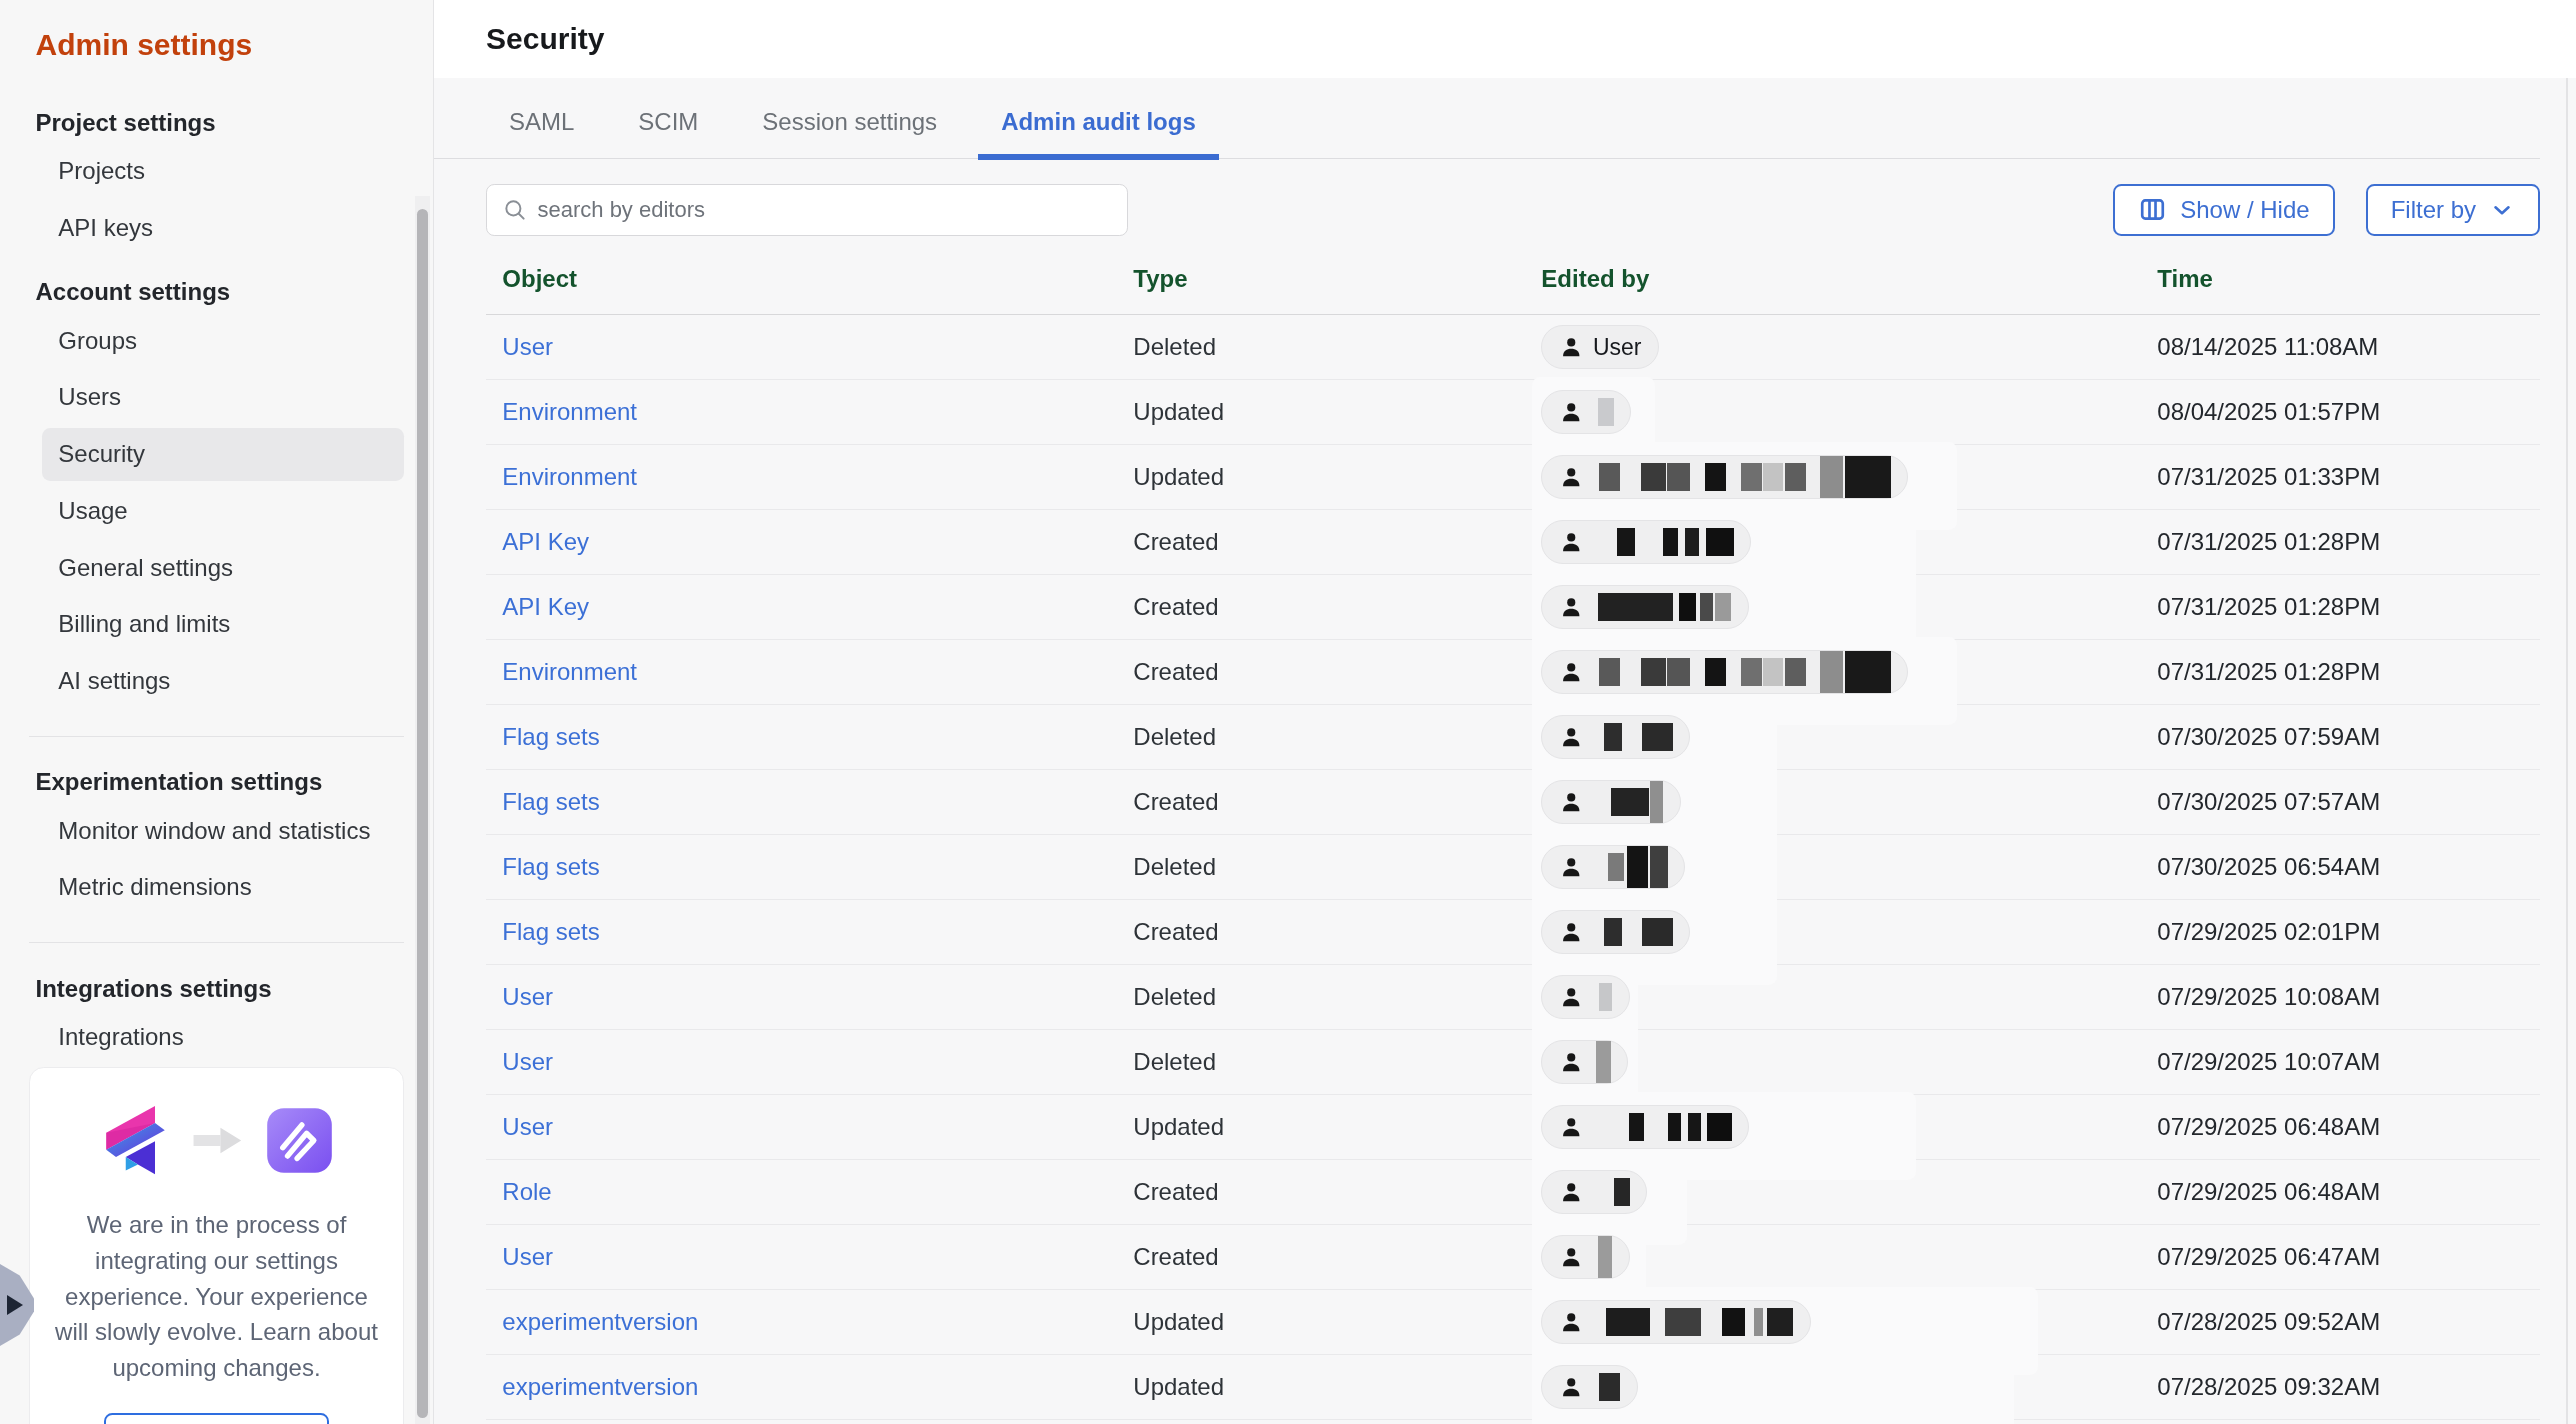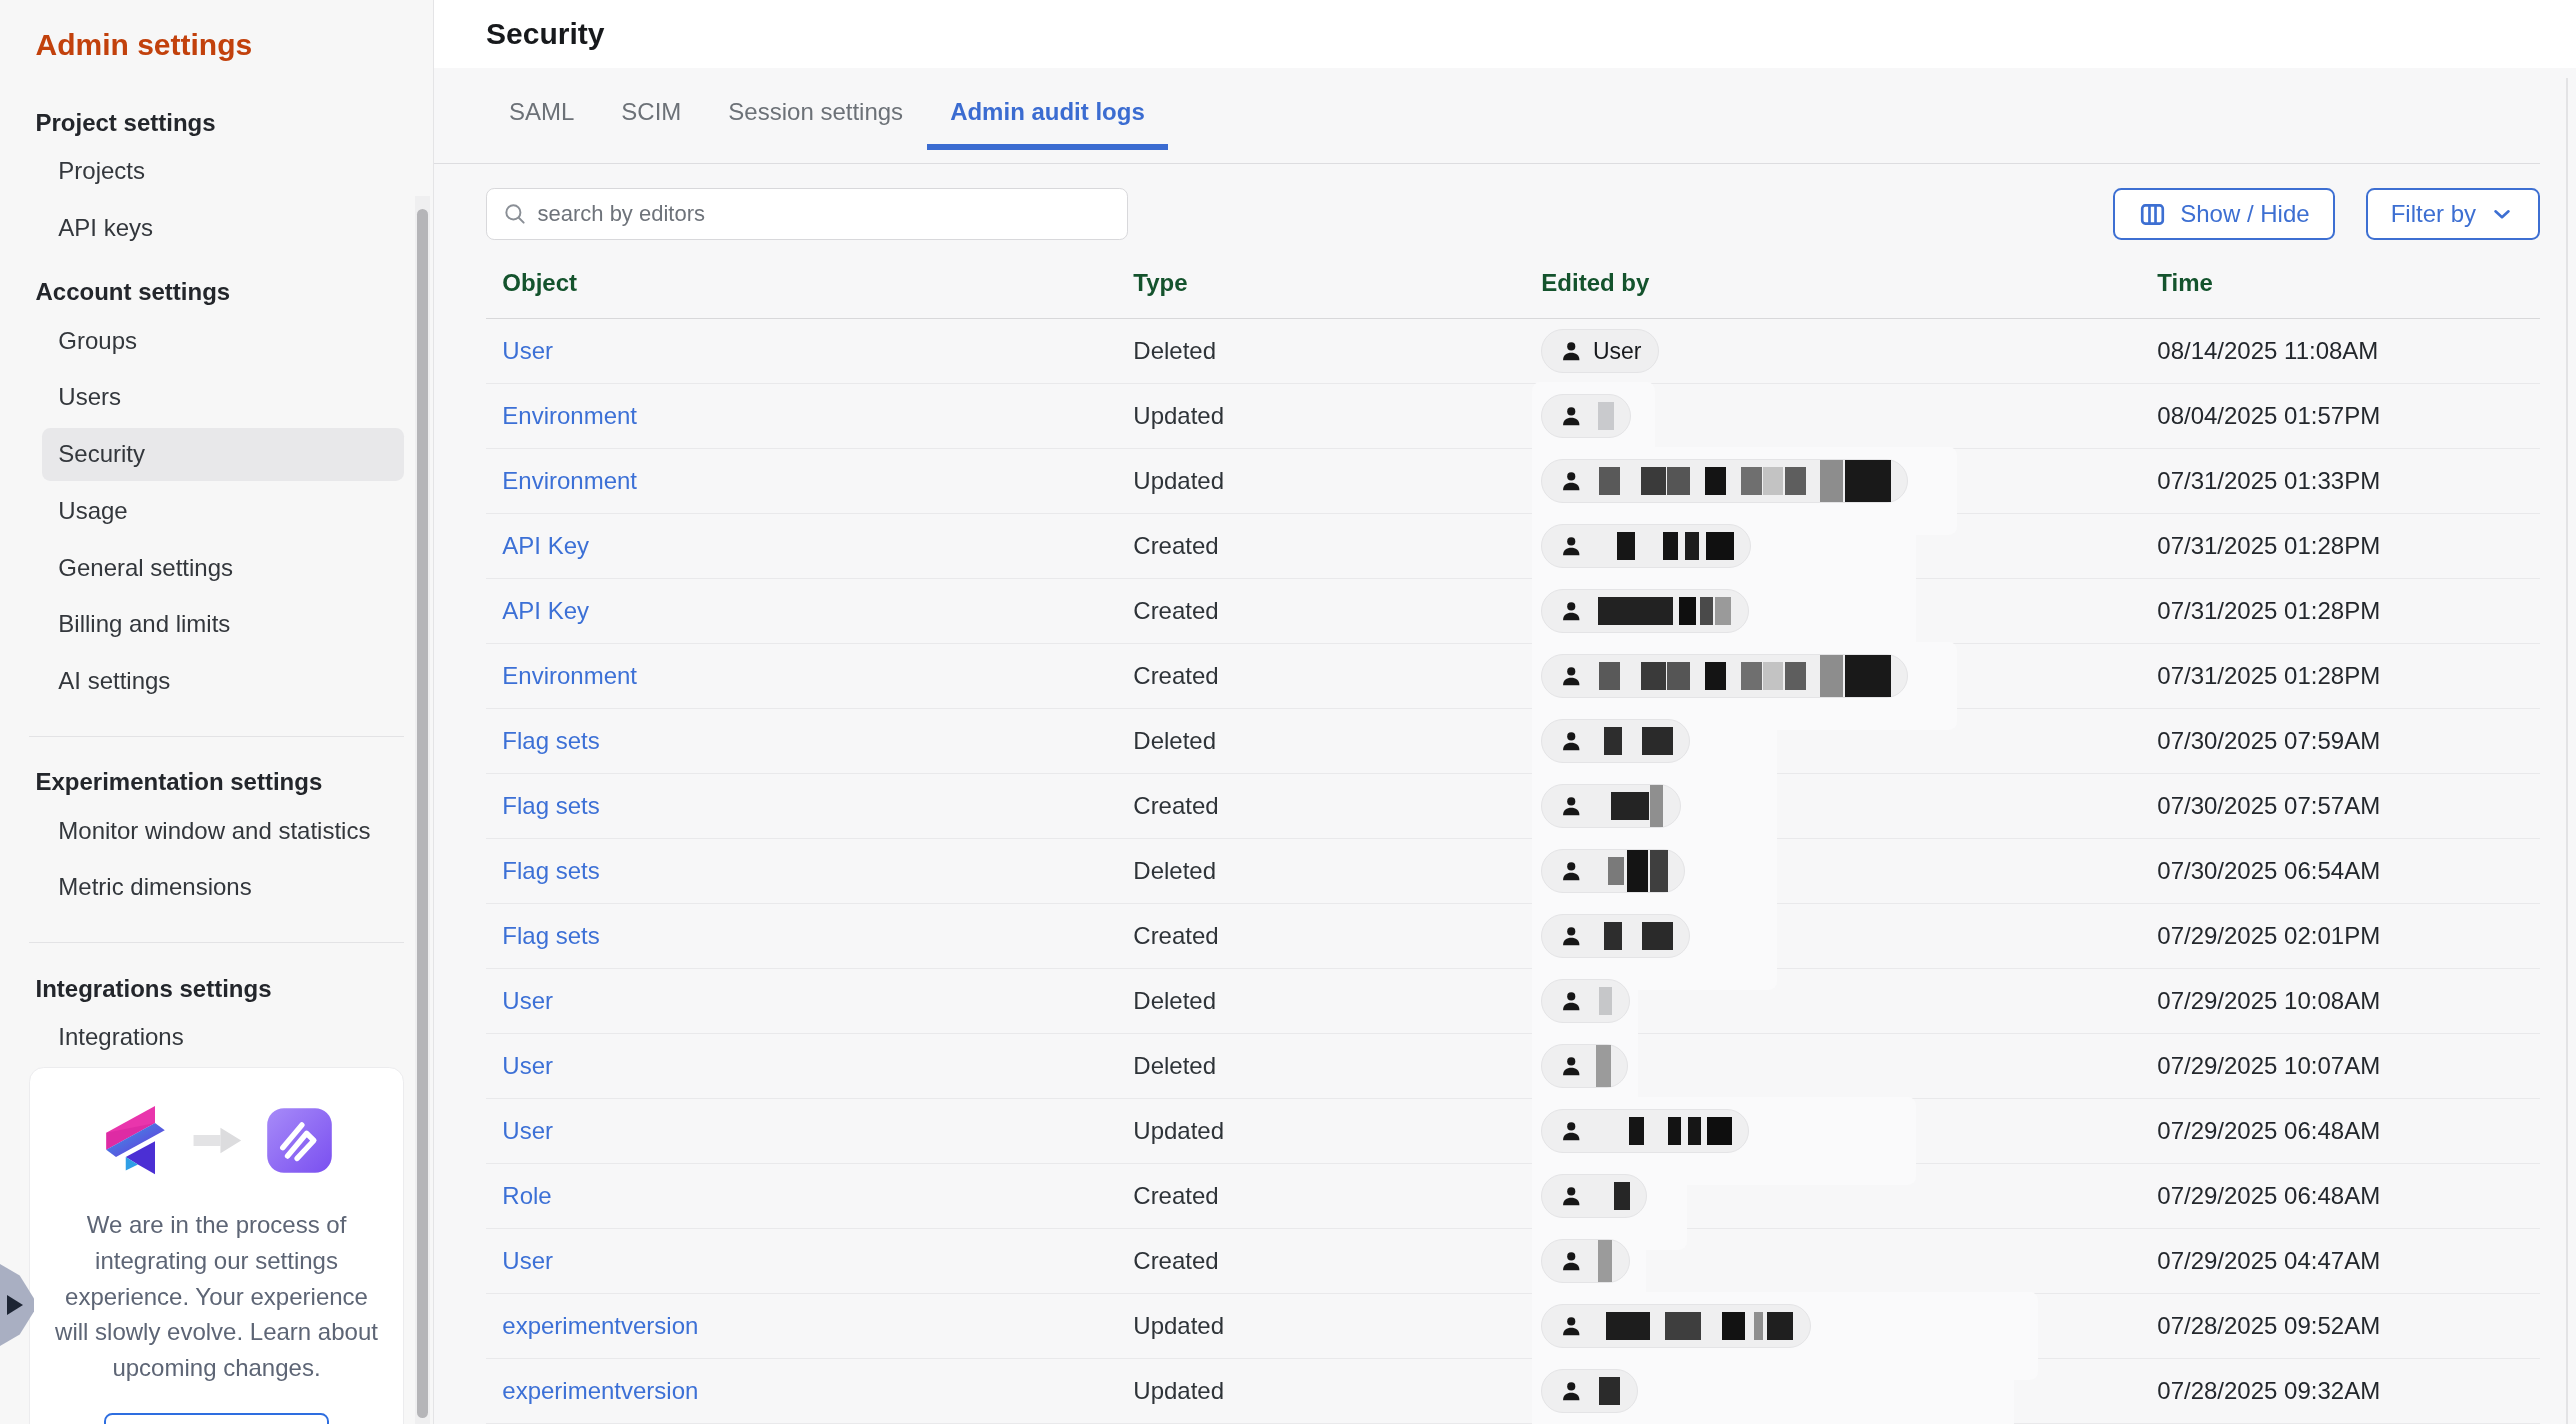--- a/index.html
+++ b/index.html
@@ -51,21 +51,21 @@
     width:0; height:0; margin-left:6.5px;
     border-top:10.6px solid transparent; border-bottom:10.6px solid transparent;
     border-left:16.3px solid #1d2534;
   }
 
   
   .main { flex:1; position:relative; display:flex; flex-direction:column; background:#f7f7f8; }
   .page-head { background:#fff; height:78px; display:flex; align-items:center; padding-left:52px; }
   .page-title { font-size:30px; font-weight:700; color:#17191c; }
 
-  .tabs { display:flex; gap:1px; padding:28px 0 14px 52px; border-bottom:1.6px solid #dddde0; margin-right:36px; }
+  .tabs { display:flex; gap:18px; padding:28px 0 0 52px; border-bottom:1.6px solid #dddde0; margin-right:36px; }
   .tab { position:relative; padding:0 23px 21px; font-size:24px; color:#6c7177; cursor:pointer; line-height:1.3; }
   .tab.active { color:#3b6cd1; font-weight:600; }
   .tab.active::after { content:""; position:absolute; left:0; right:0; bottom:-1.6px; height:5.7px; background:#3b6cd1; }
 
   .toolbar { display:flex; align-items:center; margin:24.5px 36px 0 52px; }
   .searchbox {
     width:642px; height:52px; background:#fff; border:1.6px solid #d8d8db; border-radius:8.2px;
     display:flex; align-items:center; padding:0 14.7px; gap:9.8px;
   }
   .searchbox input {
@@ -549,21 +549,21 @@
           <circle cx="12" cy="7.5" r="4"></circle>
                 <path d="M4 20.5c0-4.2 3.6-6.8 8-6.8s8 2.6 8 6.8v0.5H4z"></path>
         </svg>
         <span class="chip-content">
                 <span class="blocks">
                   <span class="blk tall" style="width: 14.7px; margin-left: 4.9px; background: rgb(155, 155, 155);"></span>
                 </span>
               </span>
       </span>
     </div>
-    <div class="c-time"><span class="time-text">07/29/2025 04:47AM</span></div>
+    <div class="c-time"><span class="time-text">07/29/2025 06:47AM</span></div>
   </div>
 
   <div class="row">
     <div class="c-obj"><span class="obj-link">experimentversion</span></div>
     <div class="c-type"><span class="type-text">Updated</span></div>
     <div class="c-edit"><span class="redact-overlay" style="width: 506px;"></span>
       <span class="chip">
         <svg width="24.5" height="26" viewBox="0 0 24 24" fill="#171717">
           <circle cx="12" cy="7.5" r="4"></circle>
                 <path d="M4 20.5c0-4.2 3.6-6.8 8-6.8s8 2.6 8 6.8v0.5H4z"></path>

